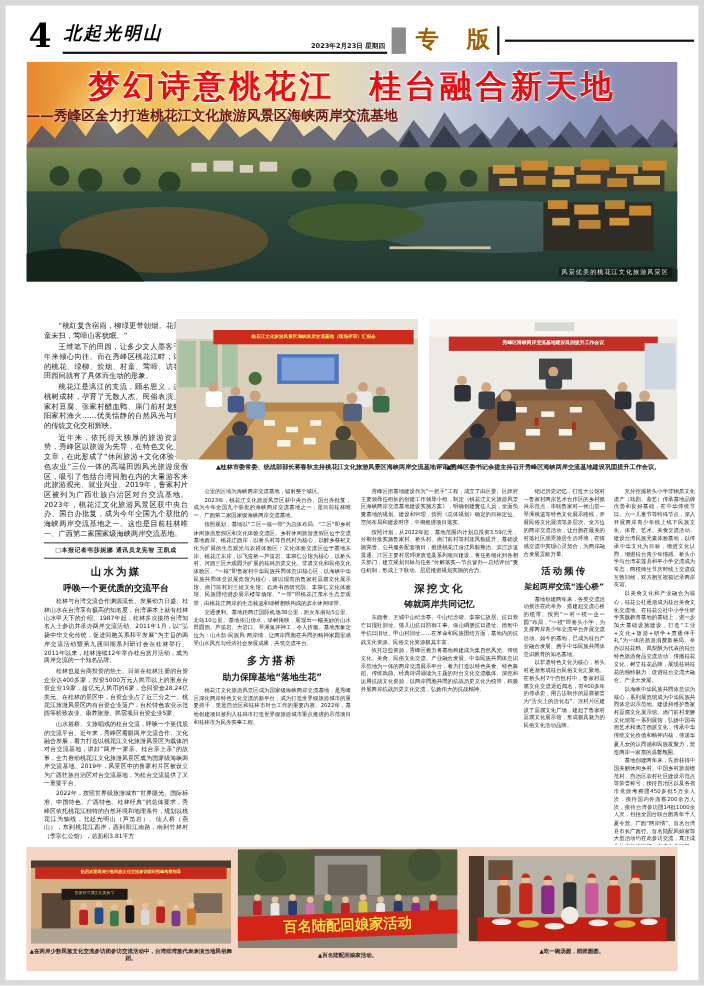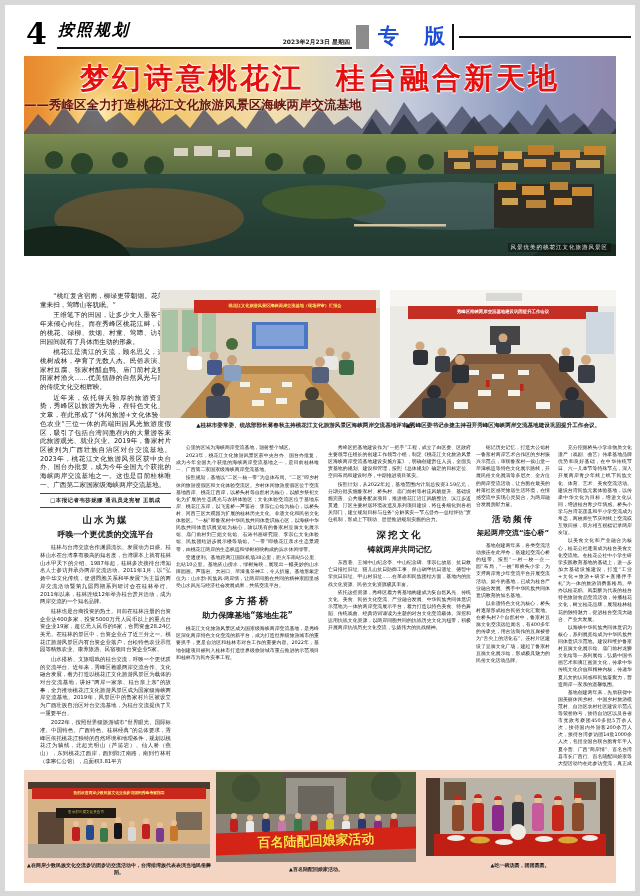--- a/index.html
+++ b/index.html
@@ -9,21 +9,21 @@
     font-family:"DejaVu Sans", sans-serif; overflow:hidden; margin:0 auto;
   }
   .frame { position:absolute; inset:0; border:5px solid #d8d8d8; pointer-events:none; z-index:50; }
 
   
   .pagenum { position:absolute; left:26px; top:16px; font-size:30px; font-weight:900; color:#000; font-family:"DejaVu Serif", serif; }
   .masthead { position:absolute; left:58px; top:20px; font-size:16px; font-weight:900; font-style:italic; letter-spacing:2px; color:#000; font-family:"DejaVu Serif", serif; }
   .head-rule { position:absolute; left:57px; top:47px; width:295px; height:1.5px; background:#111; }
   .head-date { position:absolute; left:240px; top:38px; width:110px; text-align:right; font-size:6px; font-weight:bold; color:#222; }
   .ed-block { position:absolute; left:356px; top:25px; width:13px; height:24px; background:#8c8c8c; }
-  .ed-title { position:absolute; left:378px; top:22px; font-size:21px; font-weight:900; letter-spacing:9px; color:#1d4ed8; font-family:"DejaVu Serif", serif; }
+  .ed-title { position:absolute; left:378px; top:22px; font-size:21px; font-weight:900; letter-spacing:9px; color:#a16207; font-family:"DejaVu Serif", serif; }
   .ed-vline { position:absolute; left:452px; top:24px; width:2px; height:26px; background:#111; }
   .ed-hline { position:absolute; left:459px; top:36px; width:172px; height:1.5px; background:#111; }
 
   
   .hero { position:absolute; left:24px; top:56px; width:592px; height:200px; overflow:hidden; }
   .hero svg { position:absolute; inset:0; }
   .hero-title {
     position:absolute; left:0; top:3px; width:100%; text-align:center;
     font-size:29px; font-weight:900; letter-spacing:3px; color:#e60f0f;
     text-shadow:0 0 3px rgba(255,255,255,.9), 0 1px 0 #fff, 0 -1px 0 #fff;
@@ -60,21 +60,21 @@
   .plaque-text { position:absolute; left:28px; top:27.5px; width:60px; text-align:center; font-size:3.6px; color:#d8b84a; white-space:nowrap; overflow:hidden; }
 </style>
 </head>
 <body>
 
 <div class="page">
   <div class="frame"></div>
 
   <div>
     <div class="pagenum">4</div>
-    <div class="masthead">按照规划</div>
+    <div class="masthead">北起光明山</div>
     <div class="head-rule"></div>
     <div class="head-date">2023年2月23日 星期四</div>
     <div class="ed-block"></div>
     <div class="ed-title">专 版</div>
     <div class="ed-vline"></div>
     <div class="ed-hline"></div>
   </div>
 
   <div class="hero">
     <svg width="592" height="234" viewBox="0 0 592 234" preserveAspectRatio="none">

